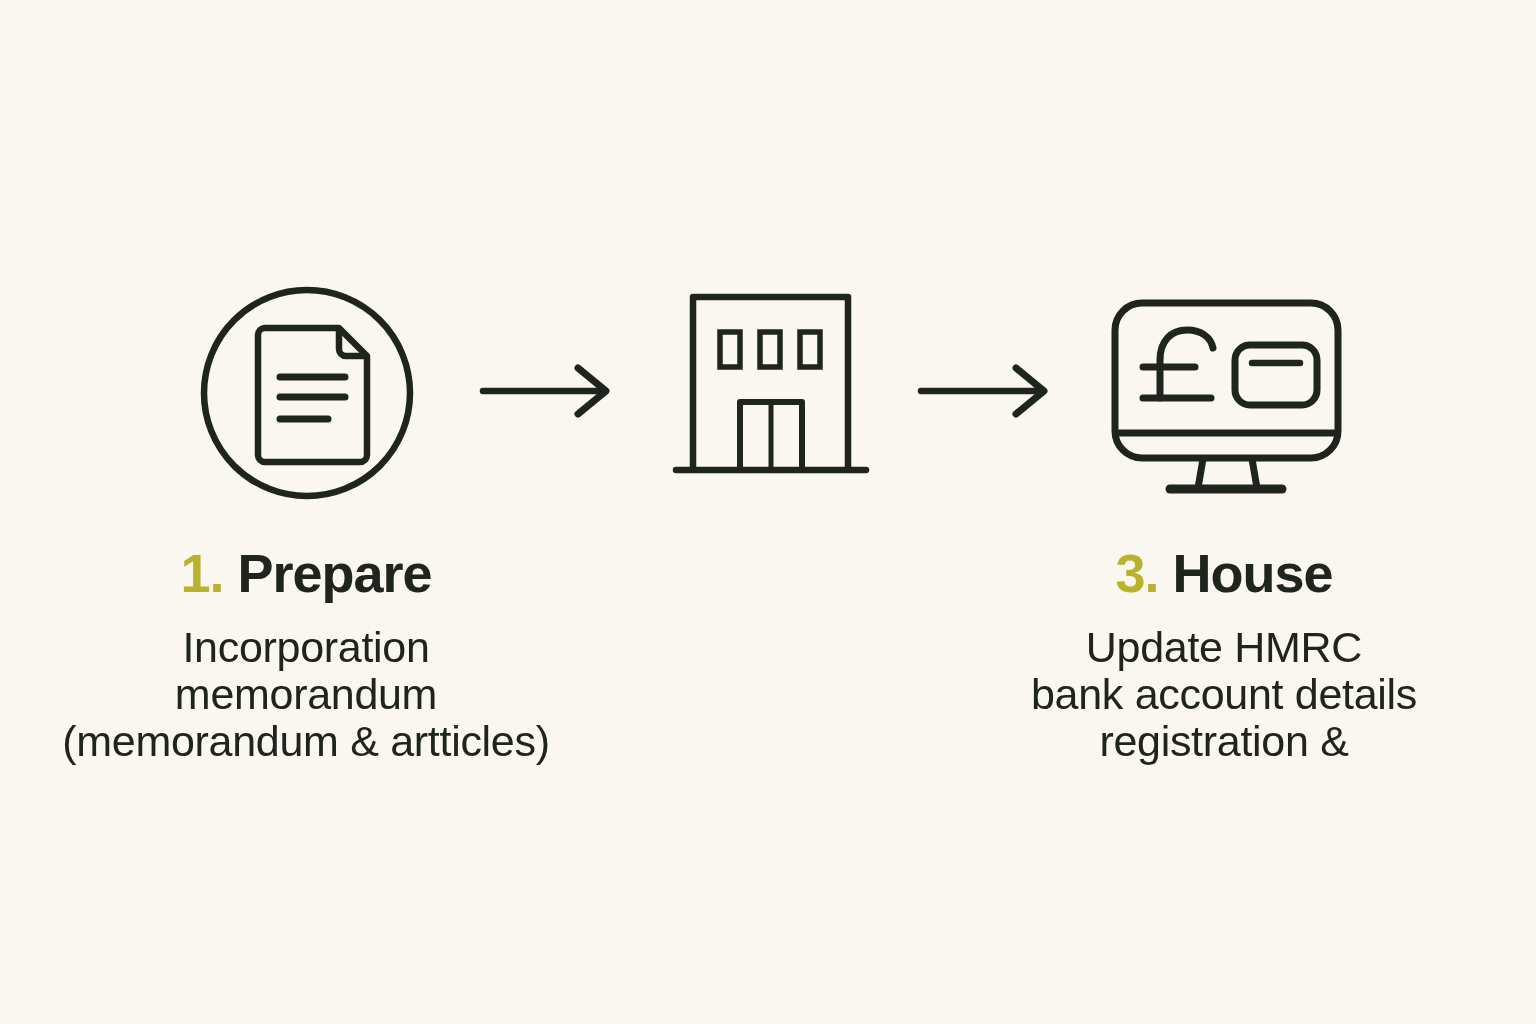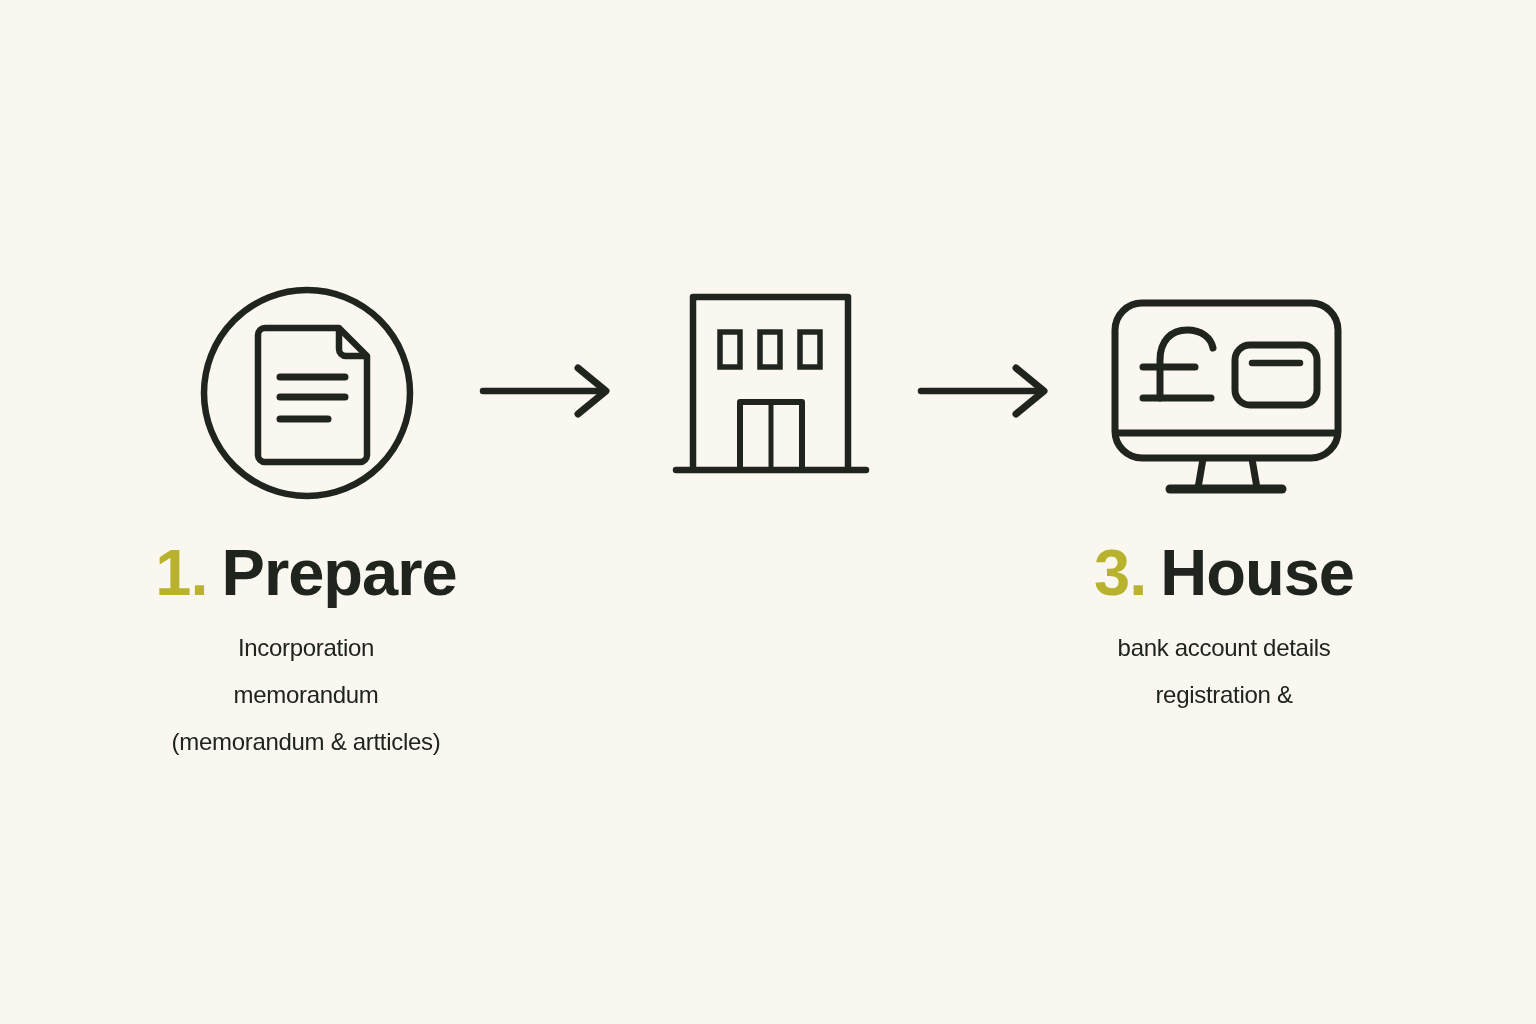--- a/index.html
+++ b/index.html
@@ -21,36 +21,36 @@
   .icon-box svg {
     display: block;
     color: var(--ink, #20241f);
   }
   .step-col {
     position: absolute;
     top: 542px;
     text-align: center;
   }
   .step-title {
-    font-size: 65px;
+    font-size: 54px;
     font-weight: 700;
     line-height: 62px;
     letter-spacing: -1px;
     margin-bottom: 20px;
     white-space: nowrap;
   }
   .step-number {
     color: var(--accent, #b8b22d);
     margin-right: 14px;
   }
   .step-label {
     color: var(--ink, #20241f);
   }
   .step-desc {
-    font-size: 24px;
+    font-size: 43px;
     line-height: 47px;
     letter-spacing: -0.3px;
     color: var(--ink, #20241f);
   }
   .col-1 { left: 61px;  width: 490px; }
   .col-2 { left: 545px; width: 450px; }
   .col-3 { left: 989px; width: 470px; }
 </style>
 </head>
 <body>
@@ -124,18 +124,19 @@
     <div class="step-desc">
       <div></div>
     </div>
   </div>
 
   <div class="step-col col-3">
     <div class="step-title">
       <span class="step-number">3.</span><span class="step-label">House</span>
     </div>
     <div class="step-desc">
+      <div>Update HMRC</div>
       <div>bank account details</div>
       <div>registration &amp;</div>
     </div>
   </div>
 
 </div>
 
 </body></html>

